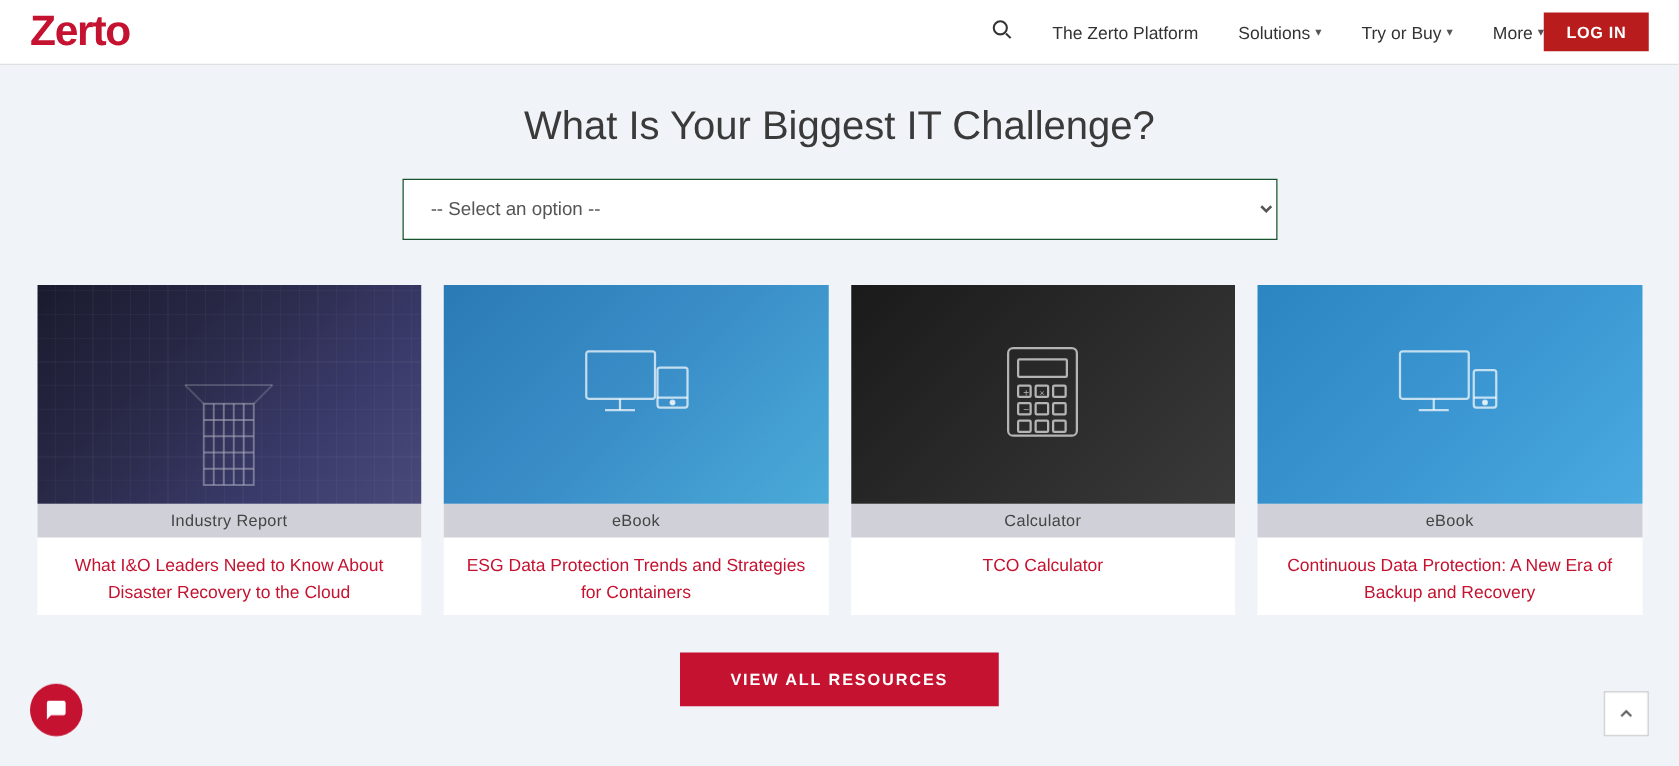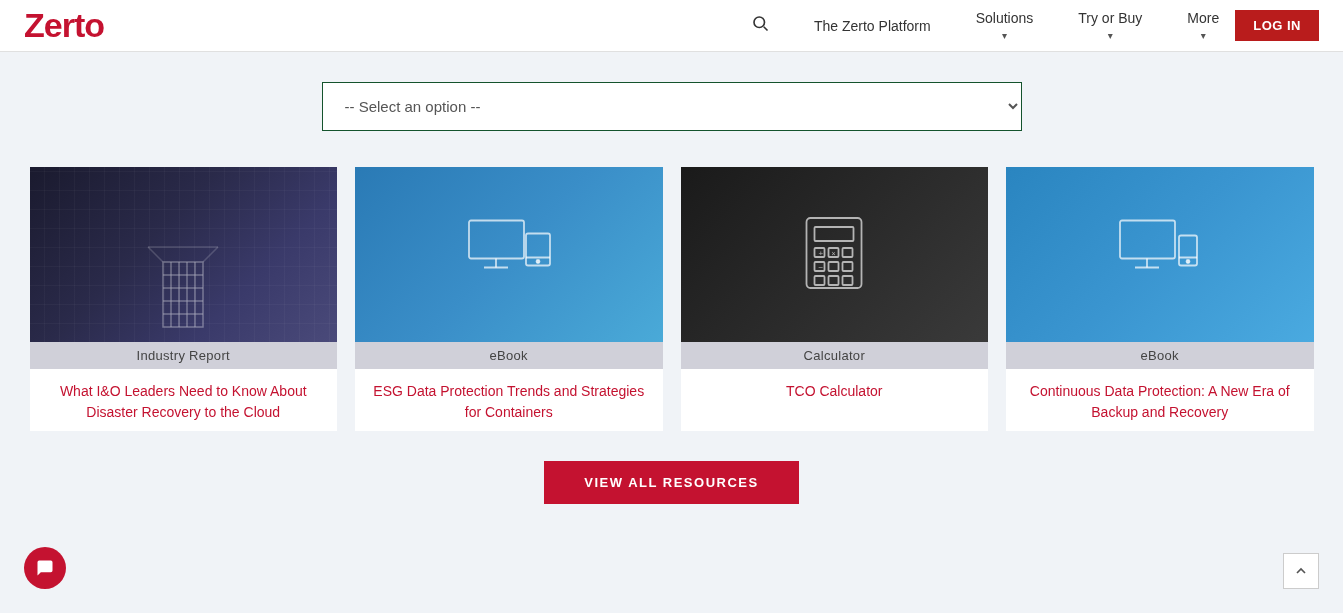--- a/index.html
+++ b/index.html
@@ -17,24 +17,24 @@
       z-index: 10;
     }
     .nav-logo {
       font-size: 34px;
       font-weight: bold;
       color: #c41230;
       letter-spacing: -1px;
       margin-right: auto;
     }
     .nav-logo span { color: #c41230; }
-    .nav-center { display: flex; align-items: center; gap: 45px; margin-right: 16px; }
+    .nav-center { display: flex; align-items: center; gap: 32px; }
     .nav-search { font-size: 18px; color: #333; cursor: pointer; }
     .nav-link { font-size: 14px; color: #333; cursor: pointer; white-space: nowrap; }
-    .nav-link-with-arrow { display: flex; align-items: center; gap: 4px; flex-direction: column; }
+    .nav-link-with-arrow { display: flex; align-items: center; gap: 4px; }
     .arrow-down { font-size: 10px; color: #555; }
     .nav-login {
       background: #b91c1c;
       color: #fff;
       font-weight: bold;
       font-size: 13px;
       padding: 8px 18px;
       border: none;
       cursor: pointer;
       letter-spacing: 0.5px;
@@ -234,20 +234,21 @@
     </span>
     <span class="nav-link nav-link-with-arrow">
       <span>More</span>
       <span class="arrow-down">▾</span>
     </span>
   </div>
   <button class="nav-login">LOG IN</button>
 </nav>
 
 <div class="main-content">
+  <h2 class="section-heading">What Is Your Biggest IT Challenge?</h2>
 
   <div class="select-wrapper">
     <select>
       <option>-- Select an option --</option>
       <option>Disaster Recovery</option>
       <option>Cloud Mobility</option>
       <option>Backup &amp; Recovery</option>
       <option>Ransomware Recovery</option>
       <option>Compliance</option>
     </select>

